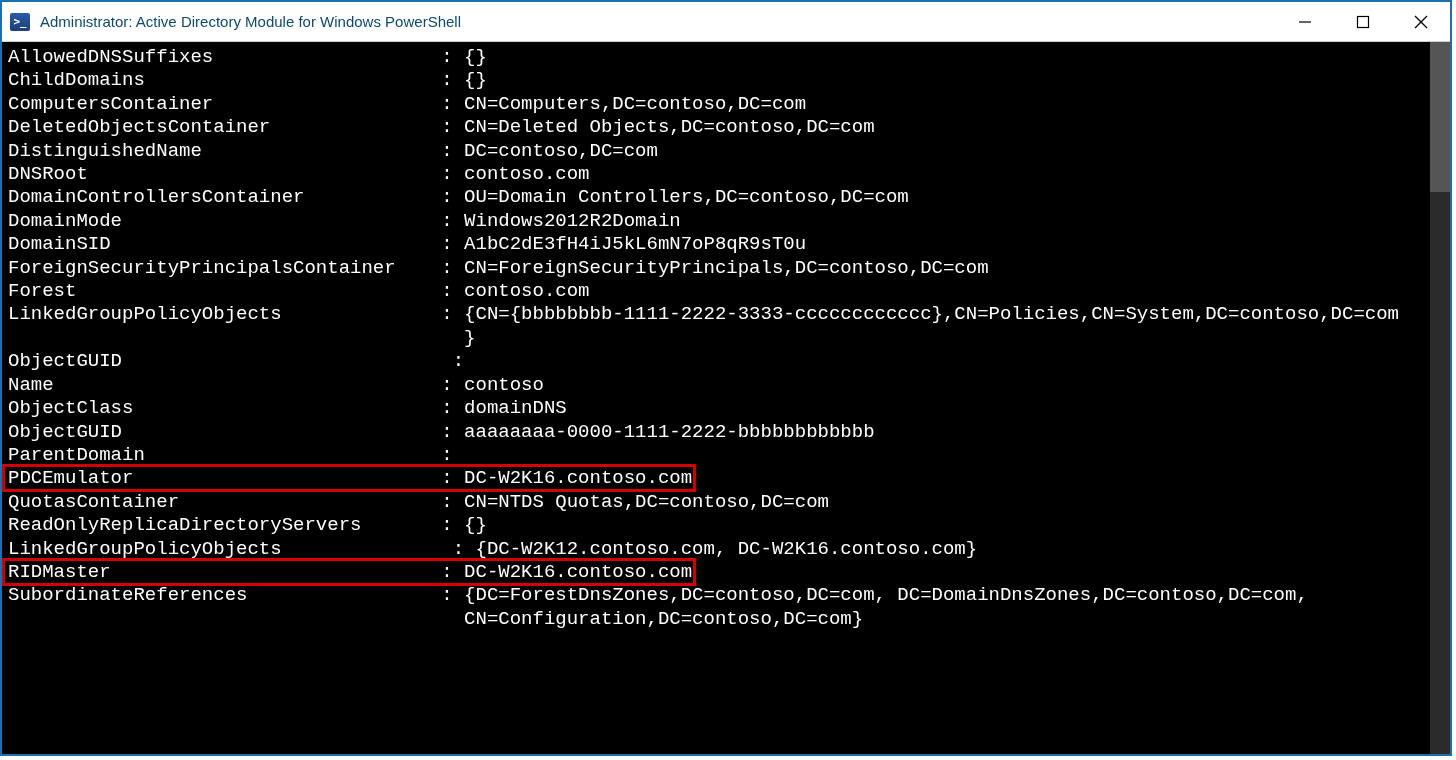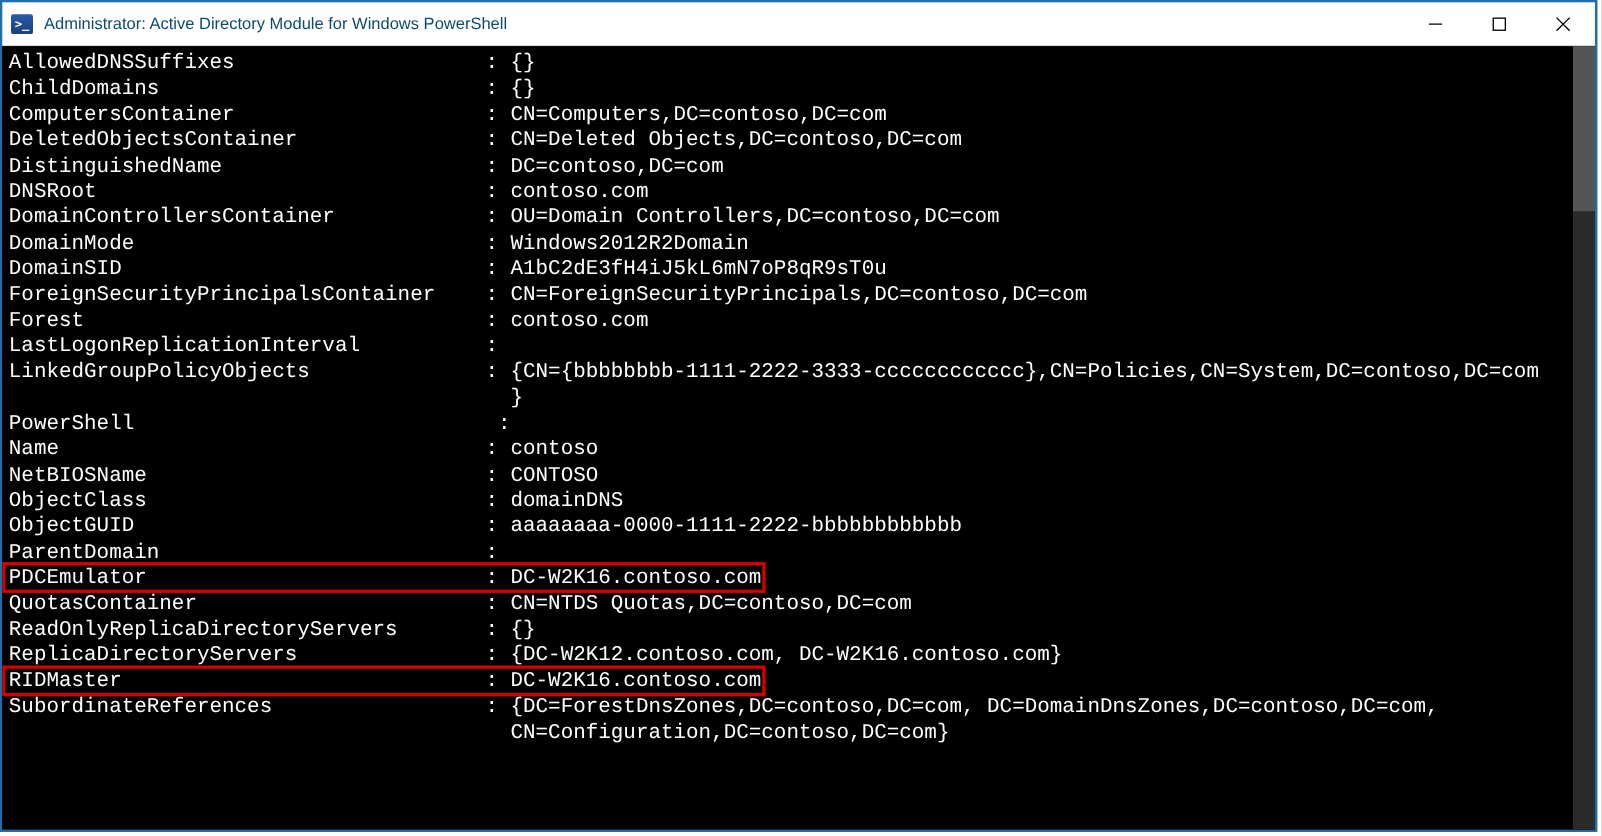--- a/index.html
+++ b/index.html
@@ -139,33 +139,31 @@
       <div class="row">ChildDomains                          : {}</div>
       <div class="row">ComputersContainer                    : CN=Computers,DC=contoso,DC=com</div>
       <div class="row">DeletedObjectsContainer               : CN=Deleted Objects,DC=contoso,DC=com</div>
       <div class="row">DistinguishedName                     : DC=contoso,DC=com</div>
       <div class="row">DNSRoot                               : contoso.com</div>
       <div class="row">DomainControllersContainer            : OU=Domain Controllers,DC=contoso,DC=com</div>
       <div class="row">DomainMode                            : Windows2012R2Domain</div>
       <div class="row">DomainSID                             : A1bC2dE3fH4iJ5kL6mN7oP8qR9sT0u</div>
       <div class="row">ForeignSecurityPrincipalsContainer    : CN=ForeignSecurityPrincipals,DC=contoso,DC=com</div>
       <div class="row">Forest                                : contoso.com</div>
-      <div class="row">LastLogonReplicationInterval          : </div>
       <div class="row">LinkedGroupPolicyObjects              : {CN={bbbbbbbb-1111-2222-3333-cccccccccccc},CN=Policies,CN=System,DC=contoso,DC=com</div>
       <div class="row">                                        }</div>
-      <div class="row">PowerShell                             : </div>
+      <div class="row">ObjectGUID                             : </div>
       <div class="row">Name                                  : contoso</div>
-      <div class="row">NetBIOSName                           : CONTOSO</div>
       <div class="row">ObjectClass                           : domainDNS</div>
       <div class="row">ObjectGUID                            : aaaaaaaa-0000-1111-2222-bbbbbbbbbbbb</div>
       <div class="row">ParentDomain                          : </div>
       <div class="row">PDCEmulator                           : DC-W2K16.contoso.com<div class="hl" style="left: -6px; top: -3px; height: 28px; width: 694px;"></div></div>
       <div class="row">QuotasContainer                       : CN=NTDS Quotas,DC=contoso,DC=com</div>
       <div class="row">ReadOnlyReplicaDirectoryServers       : {}</div>
-      <div class="row">ReplicaDirectoryServers               : {DC-W2K12.contoso.com, DC-W2K16.contoso.com}</div>
+      <div class="row">LinkedGroupPolicyObjects               : {DC-W2K12.contoso.com, DC-W2K16.contoso.com}</div>
       <div class="row">RIDMaster                             : DC-W2K16.contoso.com<div class="hl" style="left: -6px; top: -3px; height: 28px; width: 694px;"></div></div>
       <div class="row">SubordinateReferences                 : {DC=ForestDnsZones,DC=contoso,DC=com, DC=DomainDnsZones,DC=contoso,DC=com,</div>
       <div class="row">                                        CN=Configuration,DC=contoso,DC=com}</div>
     </div>
 
   <div class="scrollbar">
     <div class="thumb"></div>
   </div>
 
 </div>

